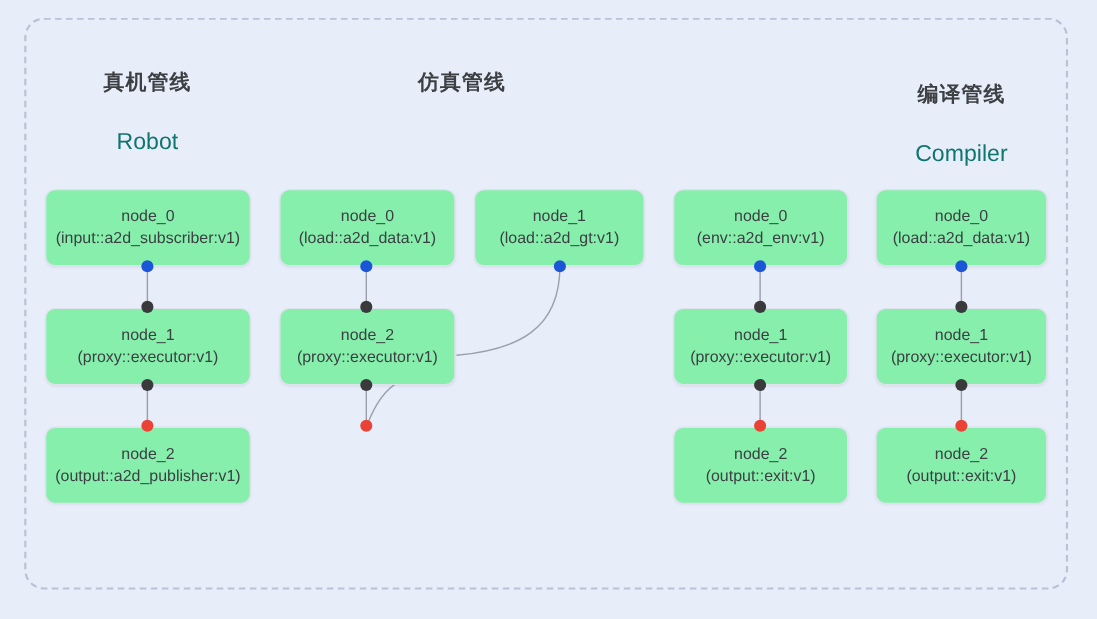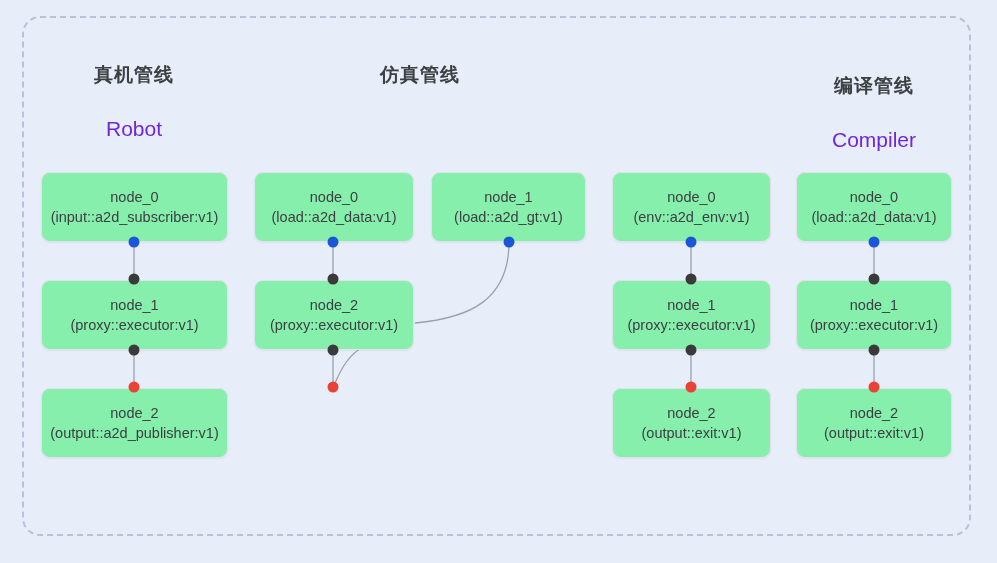--- a/index.html
+++ b/index.html
@@ -31,21 +31,21 @@
   .col-head .cn{
     font-size:19px;
     font-weight:bold;
     color:#3c4043;
     letter-spacing:1px;
     white-space:nowrap;
   }
   .col-head .en{
     margin-top:29px;
     font-size:21px;
-    color:#6d28d9;
+    color:#0f766e;
     white-space:nowrap;
   }
   .node{
     position:absolute;
     box-sizing:border-box;
     background:#86efac;
     border:1px solid #dfe3ec;
     border-radius:9px;
     box-shadow:0 1px 2px rgba(40,55,90,.07);
     display:flex;

